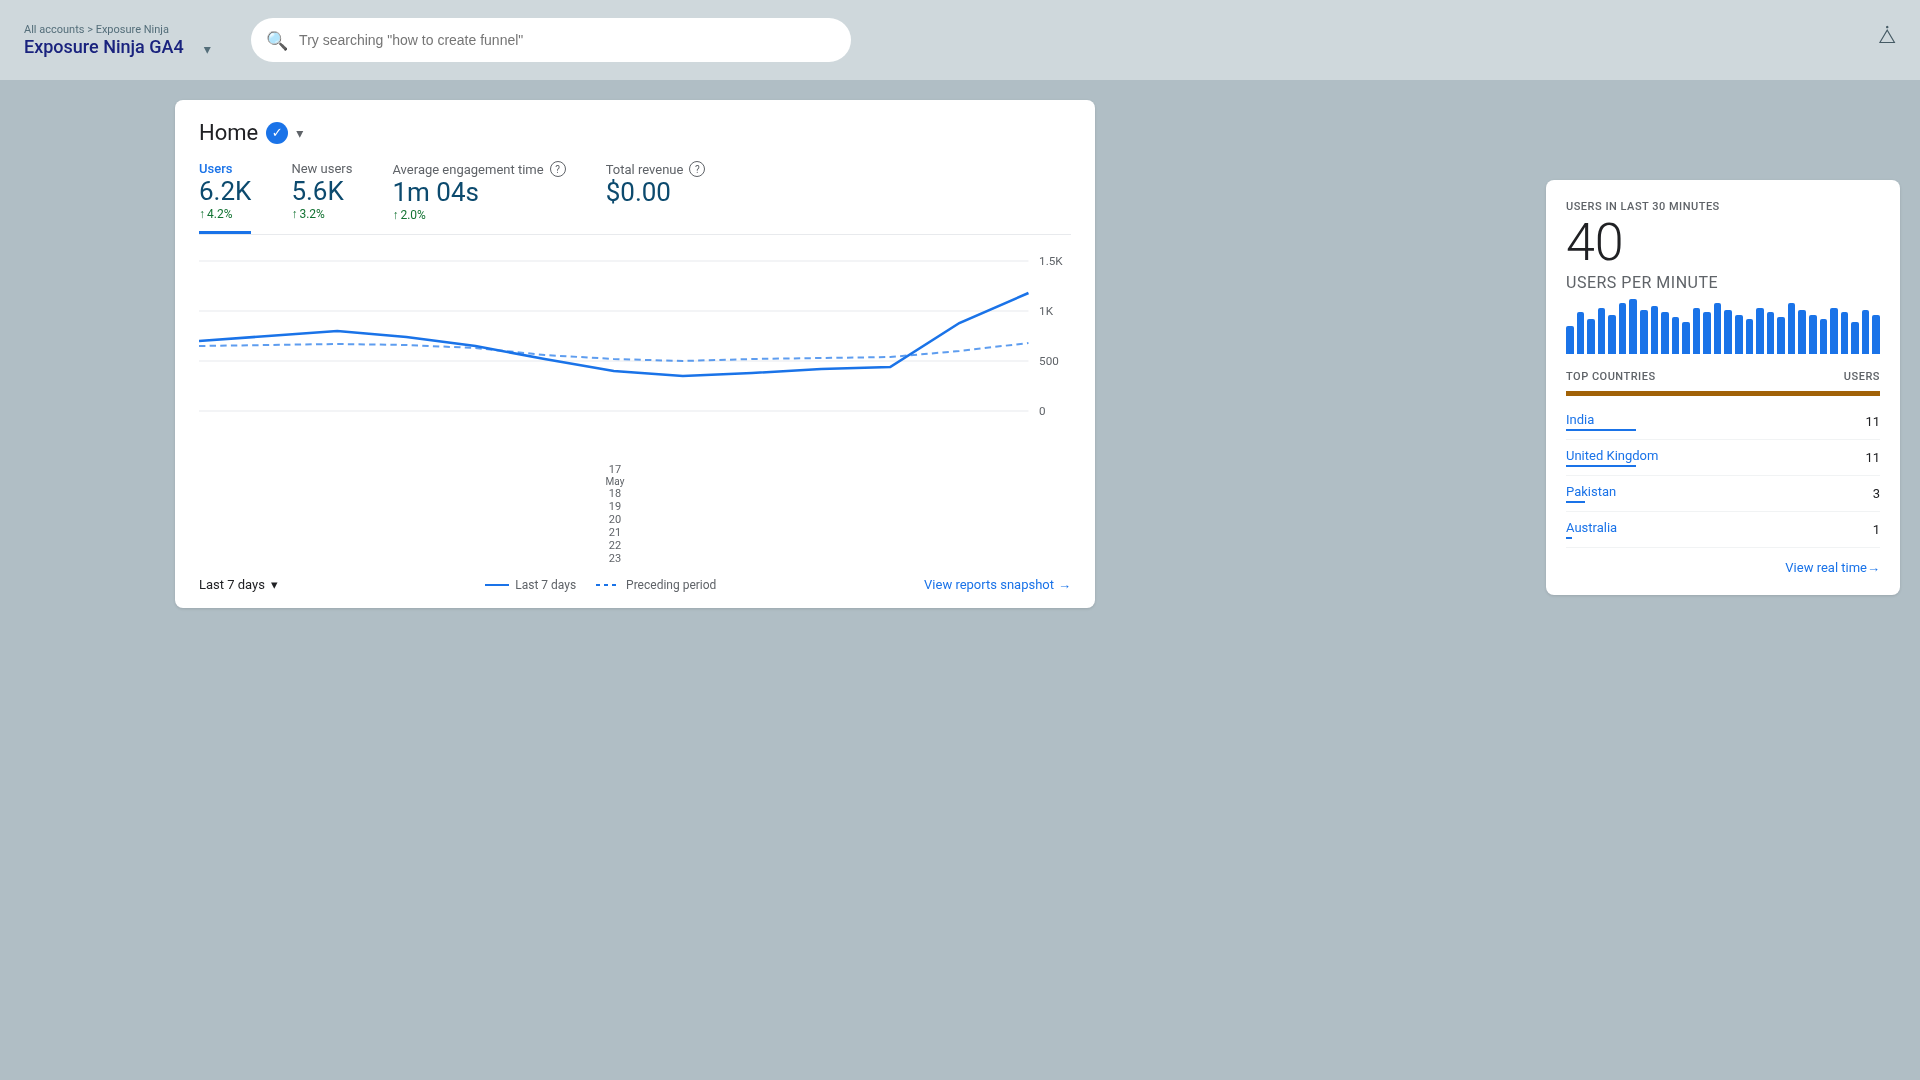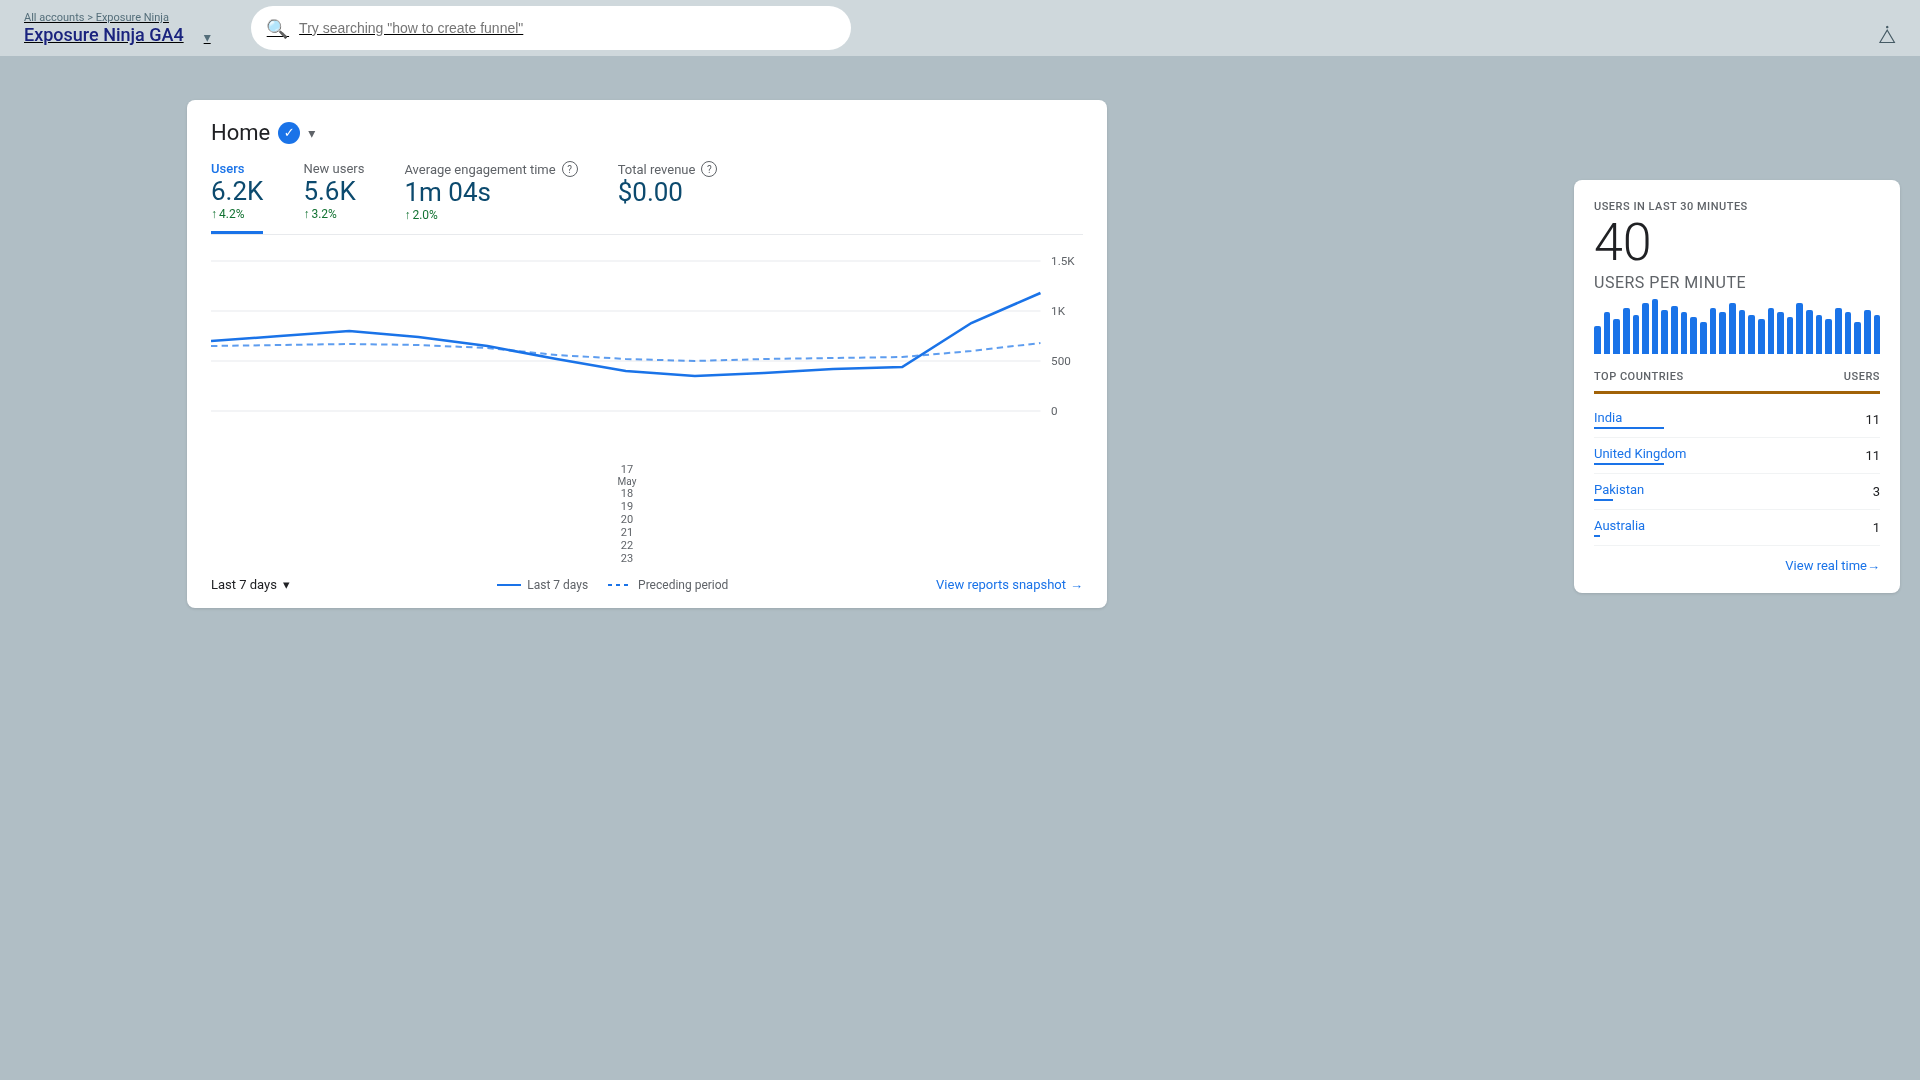--- a/index.html
+++ b/index.html
@@ -9,28 +9,27 @@
       width: 1920px;
       height: 1080px;
       overflow: hidden;
       position: relative;
     }
 
     
     .top-bar {
       position: absolute;
       top: 0; left: 0; right: 0;
-      height: 56px;
+      height: 80px;
       background: #cfd8dc;
       display: flex;
       align-items: center;
       padding: 16px 24px;
       gap: 20px;
       z-index: 10;
-      text-decoration: underline;
     }
 
     .account-nav {
       display: flex;
       flex-direction: column;
     }
 
     .account-breadcrumb {
       font-size: 11px;
       color: #546e7a;
@@ -89,21 +88,20 @@
 
     
     .main-content {
       position: absolute;
       top: 80px;
       left: 0; right: 0; bottom: 0;
       display: flex;
       flex-direction: column;
       padding: 20px 20px 0 175px;
       gap: 0;
-      margin-left: 12px;
     }
 
     
     .home-panel {
       background: white;
       border-radius: 8px;
       padding: 20px 24px 16px;
       display: flex;
       flex-direction: column;
       width: 100%;
@@ -275,21 +273,21 @@
       display: flex;
       align-items: center;
       gap: 4px;
     }
 
     
     .realtime-panel {
       position: absolute;
       top: 100px;
       right: 20px;
-      width: 326px;
+      width: 354px;
       background: white;
       border-radius: 8px;
       padding: 20px;
       box-shadow: 0 1px 3px rgba(0,0,0,0.12);
     }
 
     .realtime-section-title {
       font-size: 11px;
       font-weight: 500;
       color: #5f6368;
@@ -331,21 +329,21 @@
 
     .countries-header {
       display: flex;
       justify-content: space-between;
       font-size: 11px;
       color: #5f6368;
       font-weight: 500;
       text-transform: uppercase;
       letter-spacing: 0.5px;
       padding-bottom: 8px;
-      border-bottom: 3px solid #a16207;
+      border-bottom: 5px solid #a16207;
       margin-bottom: 8px;
     }
 
     .country-row {
       display: flex;
       justify-content: space-between;
       align-items: center;
       padding: 8px 0;
       border-bottom: 1px solid #f1f3f4;
     }

